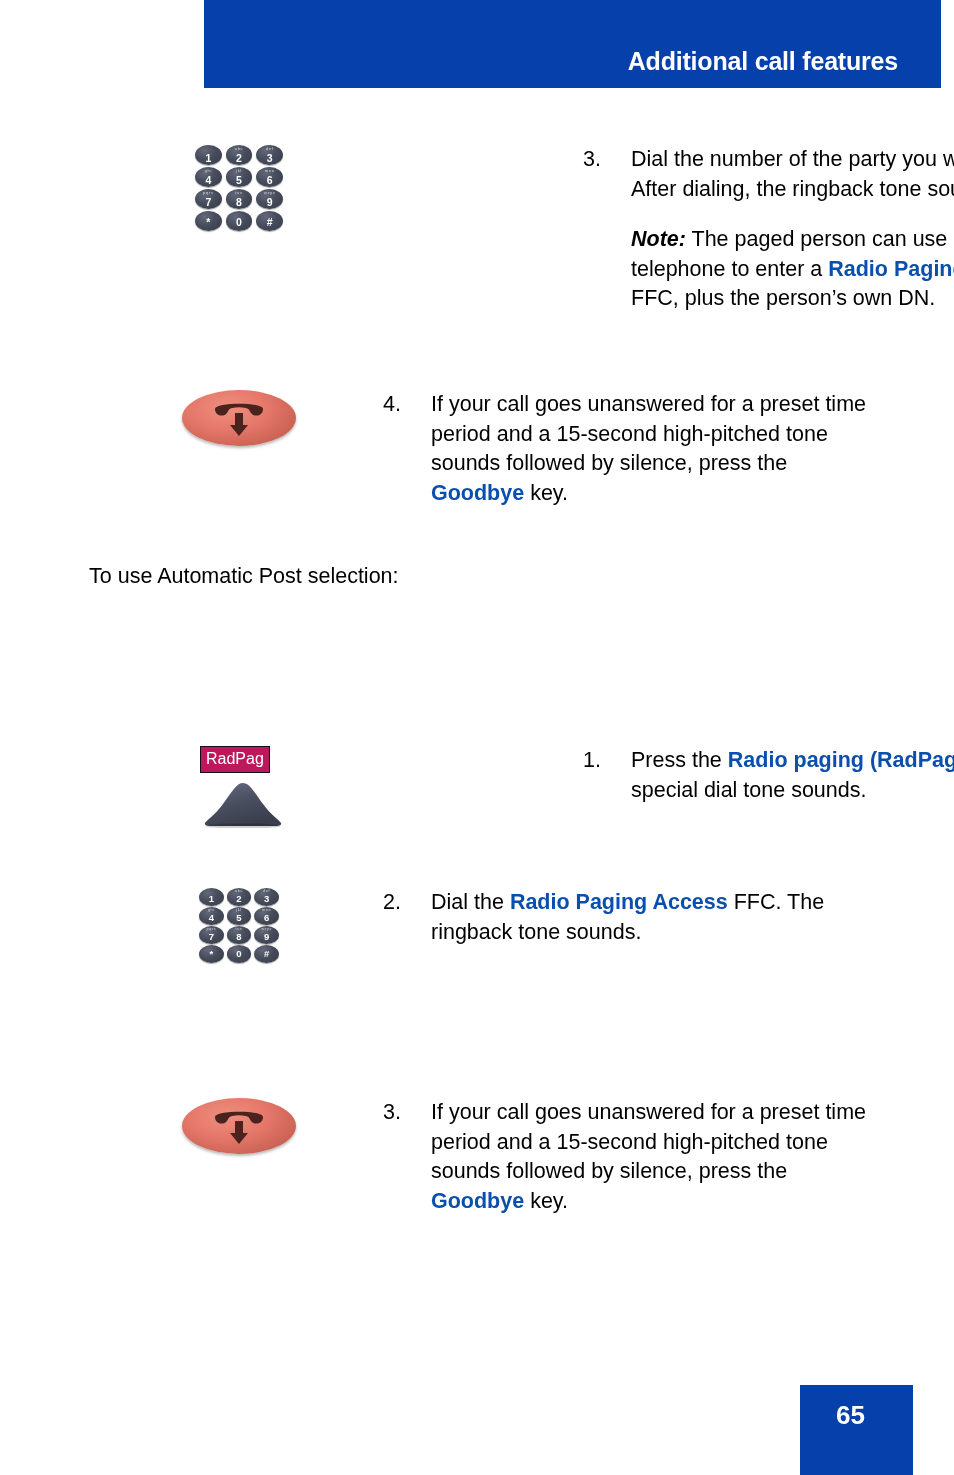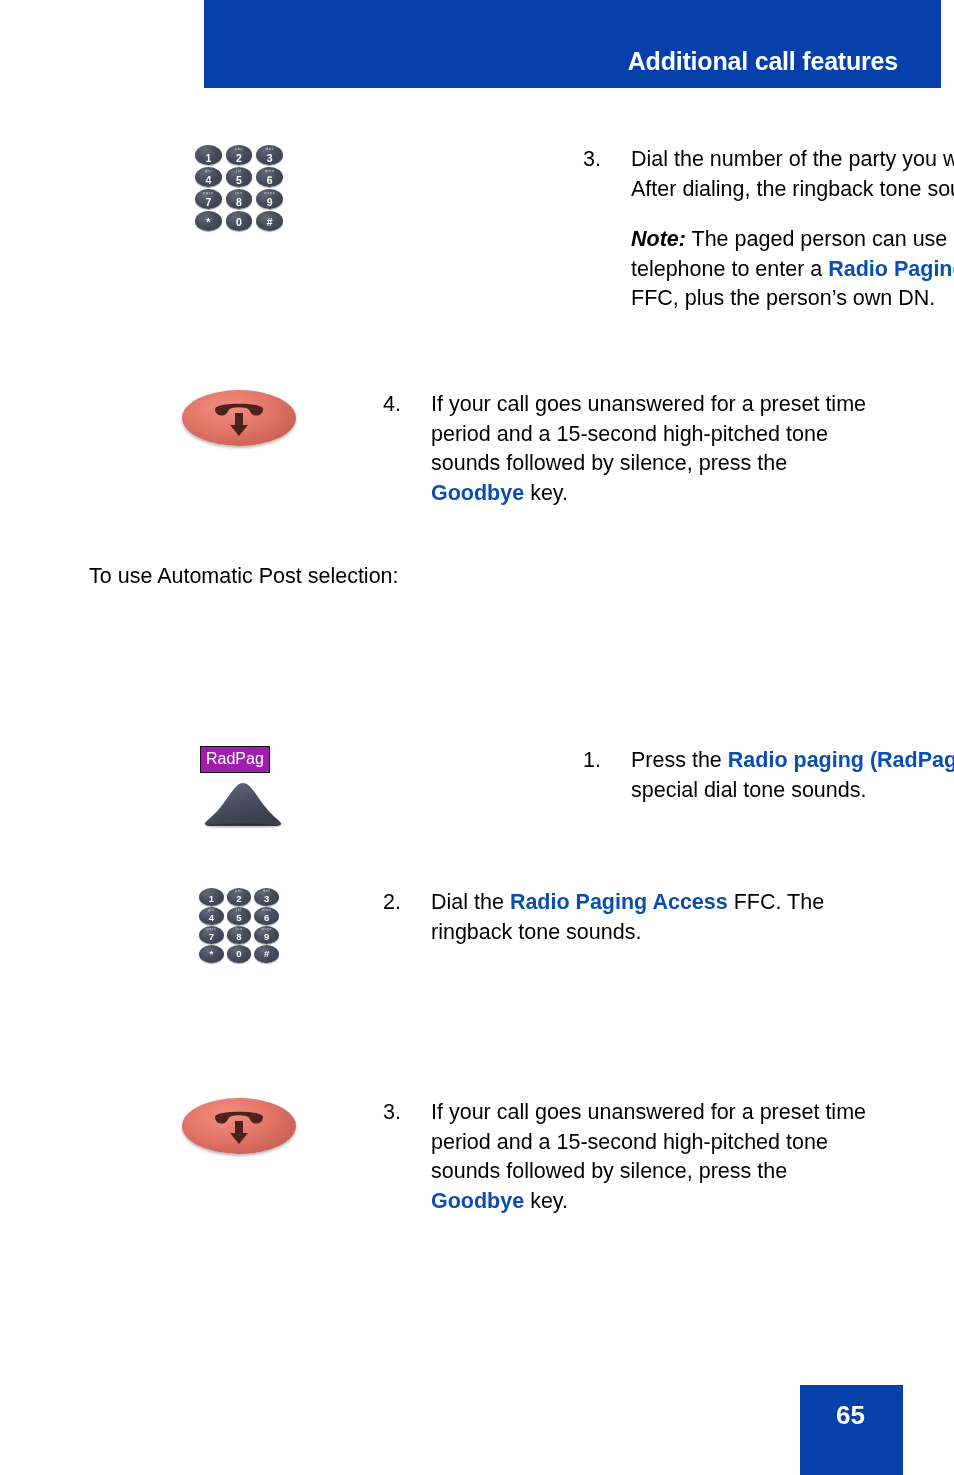--- a/index.html
+++ b/index.html
@@ -166,21 +166,21 @@
   
   .radpag-key {
     position: relative;
     width: 100px;
     height: 85px;
   }
   .radpag-label {
     position: absolute;
     left: 5px;
     top: 0;
-    background: #a21caf;
+    background: #be185d;
     color: #ffffff;
     font-size: 16px;
     line-height: 22px;
     padding: 1px 5px 2px 5px;
     font-family: "Liberation Sans", sans-serif;
     border: 1px solid #111114;
   }
   .radpag-dome {
     position: absolute;
     left: 6px;
@@ -205,21 +205,21 @@
     font-size: 21.5px;
     line-height: 29.5px;
     color: #000000;
   }
 
   
   .footer-box {
     position: absolute;
     left: 800px;
     top: 1385px;
-    width: 103px;
+    width: 113px;
     height: 90px;
     background: #0540ab;
   }
   .footer-num {
     position: absolute;
     left: 36px;
     top: 15px;
     color: #ffffff;
     font-size: 26px;
     font-weight: bold;

